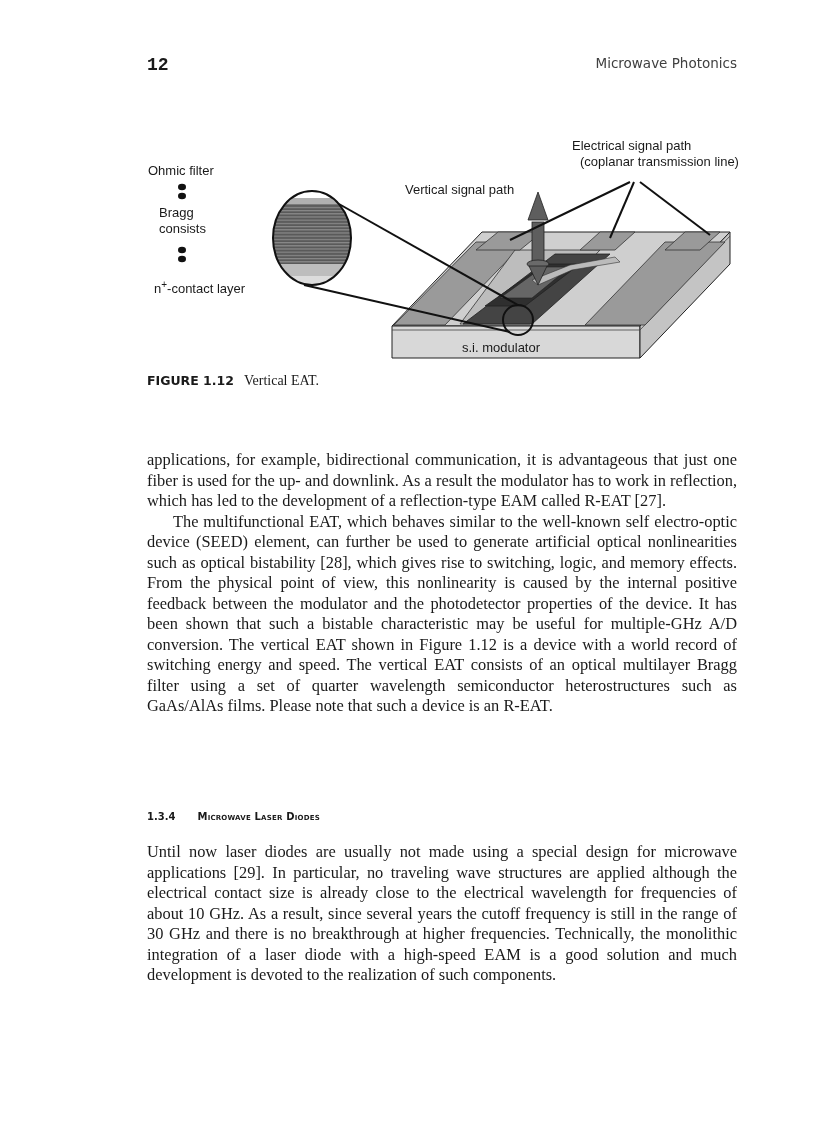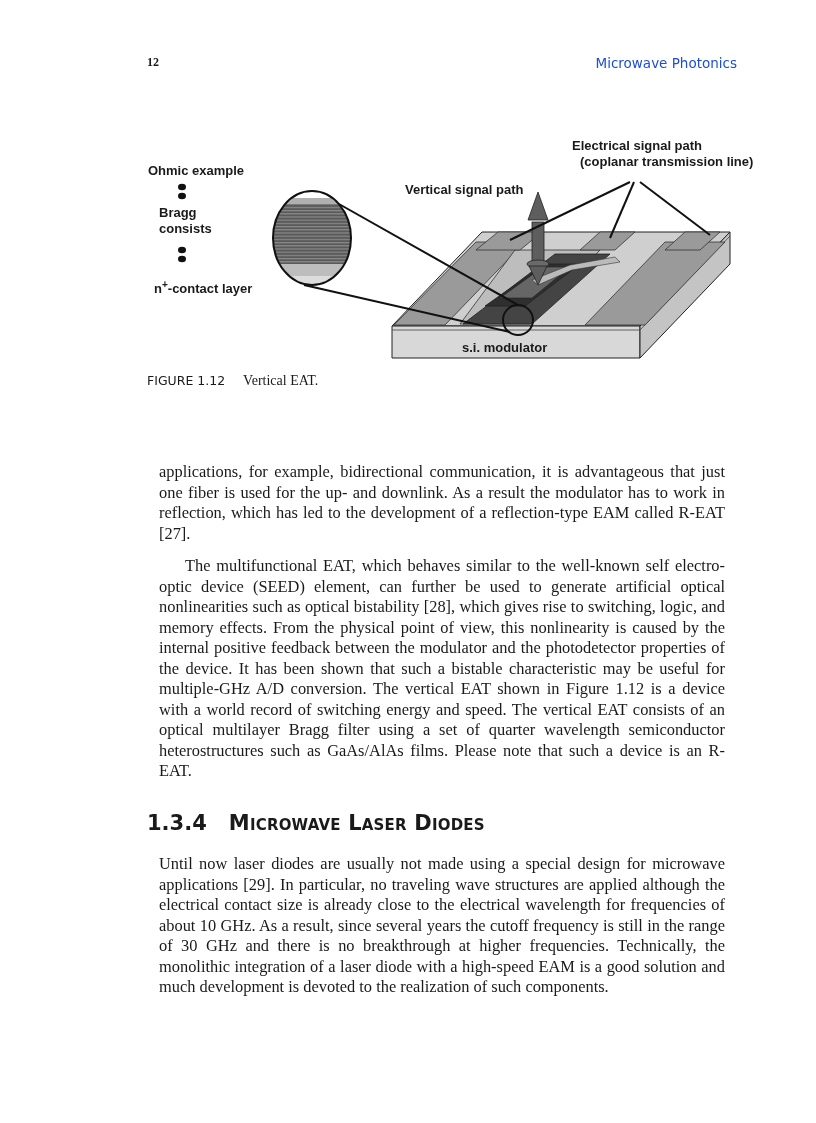--- a/index.html
+++ b/index.html
@@ -1,28 +1,28 @@
 <!DOCTYPE html>
 <html><head>
   <meta charset="utf-8">
   <style>
     html, body { margin: 0; padding: 0; background: #ffffff; }
     body { width: 816px; height: 1123px; position: relative; overflow: hidden; color: #1a1a1a; }
     .running-head { position: absolute; top: 55px; left: 147px; width: 590px; height: 20px; }
-    .page-number { position: absolute; left: 0; top: 0; font-family: Liberation Serif, serif; font-weight: bold; font-size: 12px; }
-    .running-title { position: absolute; right: 0; top: 0; font-family: "DejaVu Sans", sans-serif; font-size: 13.5px; color: #1d4ed8; }
+    .page-number { position: absolute; left: 0; top: 0; font-family: Liberation Mono, monospace; font-weight: bold; font-size: 18px; }
+    .running-title { position: absolute; right: 0; top: 0; font-family: "DejaVu Sans", sans-serif; font-size: 13.5px; color: #404040; }
     .figure { position: absolute; left: 140px; top: 130px; width: 610px; height: 240px; }
     .figure svg { position: absolute; left: 0; top: 0; }
-    .fig-label { position: absolute; font-family: "Liberation Sans", sans-serif; font-size: 13px; color: #1a1a1a; white-space: nowrap; font-weight: bold; }
+    .fig-label { position: absolute; font-family: "Liberation Sans", sans-serif; font-size: 13px; color: #1a1a1a; white-space: nowrap; }
     .caption { position: absolute; left: 147px; top: 373px; font-family: "Liberation Serif", serif; font-size: 14px; }
-    .caption .cap-num { font-family: "DejaVu Sans", sans-serif; font-weight: normal; font-size: 12.5px; margin-right: 18px; }
+    .caption .cap-num { font-family: "DejaVu Sans", sans-serif; font-weight: bold; font-size: 12.5px; margin-right: 10px; }
     .body-text { position: absolute; left: 147px; width: 590px; font-family: "Liberation Serif", serif; font-size: 16.4px; line-height: 20.5px; text-align: justify; color: #1a1a1a; }
-    .body-text p { margin: 12px; }
+    .body-text p { margin: 0; }
     .body-text p.indent { text-indent: 26px; }
-    .section-heading { position: absolute; left: 147px; top: 811px; font-family: "DejaVu Sans", sans-serif; font-weight: bold; font-size: 21px; }
+    .section-heading { position: absolute; left: 147px; top: 811px; font-family: "DejaVu Sans", sans-serif; font-weight: bold; font-size: 10px; }
     .section-heading .sec-num { margin-right: 22px; }
     .section-heading .sec-title { font-variant: small-caps; letter-spacing: 0.2px; }
   </style>
 </head>
 <body>
 
 <div class="running-head">
   <span class="page-number">12</span>
   <span class="running-title">Microwave Photonics</span>
 </div>
@@ -84,21 +84,21 @@
     <line x1="490" y1="52" x2="370" y2="110" stroke="#111" stroke-width="2"></line>
     <line x1="494" y1="52" x2="470" y2="108" stroke="#111" stroke-width="2"></line>
     <line x1="500" y1="52" x2="570" y2="105" stroke="#111" stroke-width="2"></line>
 
     <ellipse cx="42" cy="57" rx="4" ry="3.2" fill="#111"></ellipse>
     <ellipse cx="42" cy="66" rx="4" ry="3.2" fill="#111"></ellipse>
     <ellipse cx="42" cy="120" rx="4" ry="3.2" fill="#111"></ellipse>
     <ellipse cx="42" cy="129" rx="4" ry="3.2" fill="#111"></ellipse>
   </svg>
 
-  <span class="fig-label" style="left:8px; top:33px;">Ohmic example</span>
+  <span class="fig-label" style="left:8px; top:33px;">Ohmic filter</span>
   <span class="fig-label" style="left:19px; top:75px;">Bragg</span>
   <span class="fig-label" style="left:19px; top:91px;">consists</span>
   <span class="fig-label" style="left:14px; top:149px;"><span>n</span><sup style="font-size:10px">+</sup><span>-contact layer</span></span>
   <span class="fig-label" style="left:265px; top:52px;">Vertical signal path</span>
   <span class="fig-label" style="left:432px; top:8px;">Electrical signal path</span>
   <span class="fig-label" style="left:400px; top:24px;margin-left:40px;">(coplanar transmission line)</span>
   <span class="fig-label" style="left:322px; top:210px;">s.i. modulator</span>
 </div>
 
 <div class="caption">

